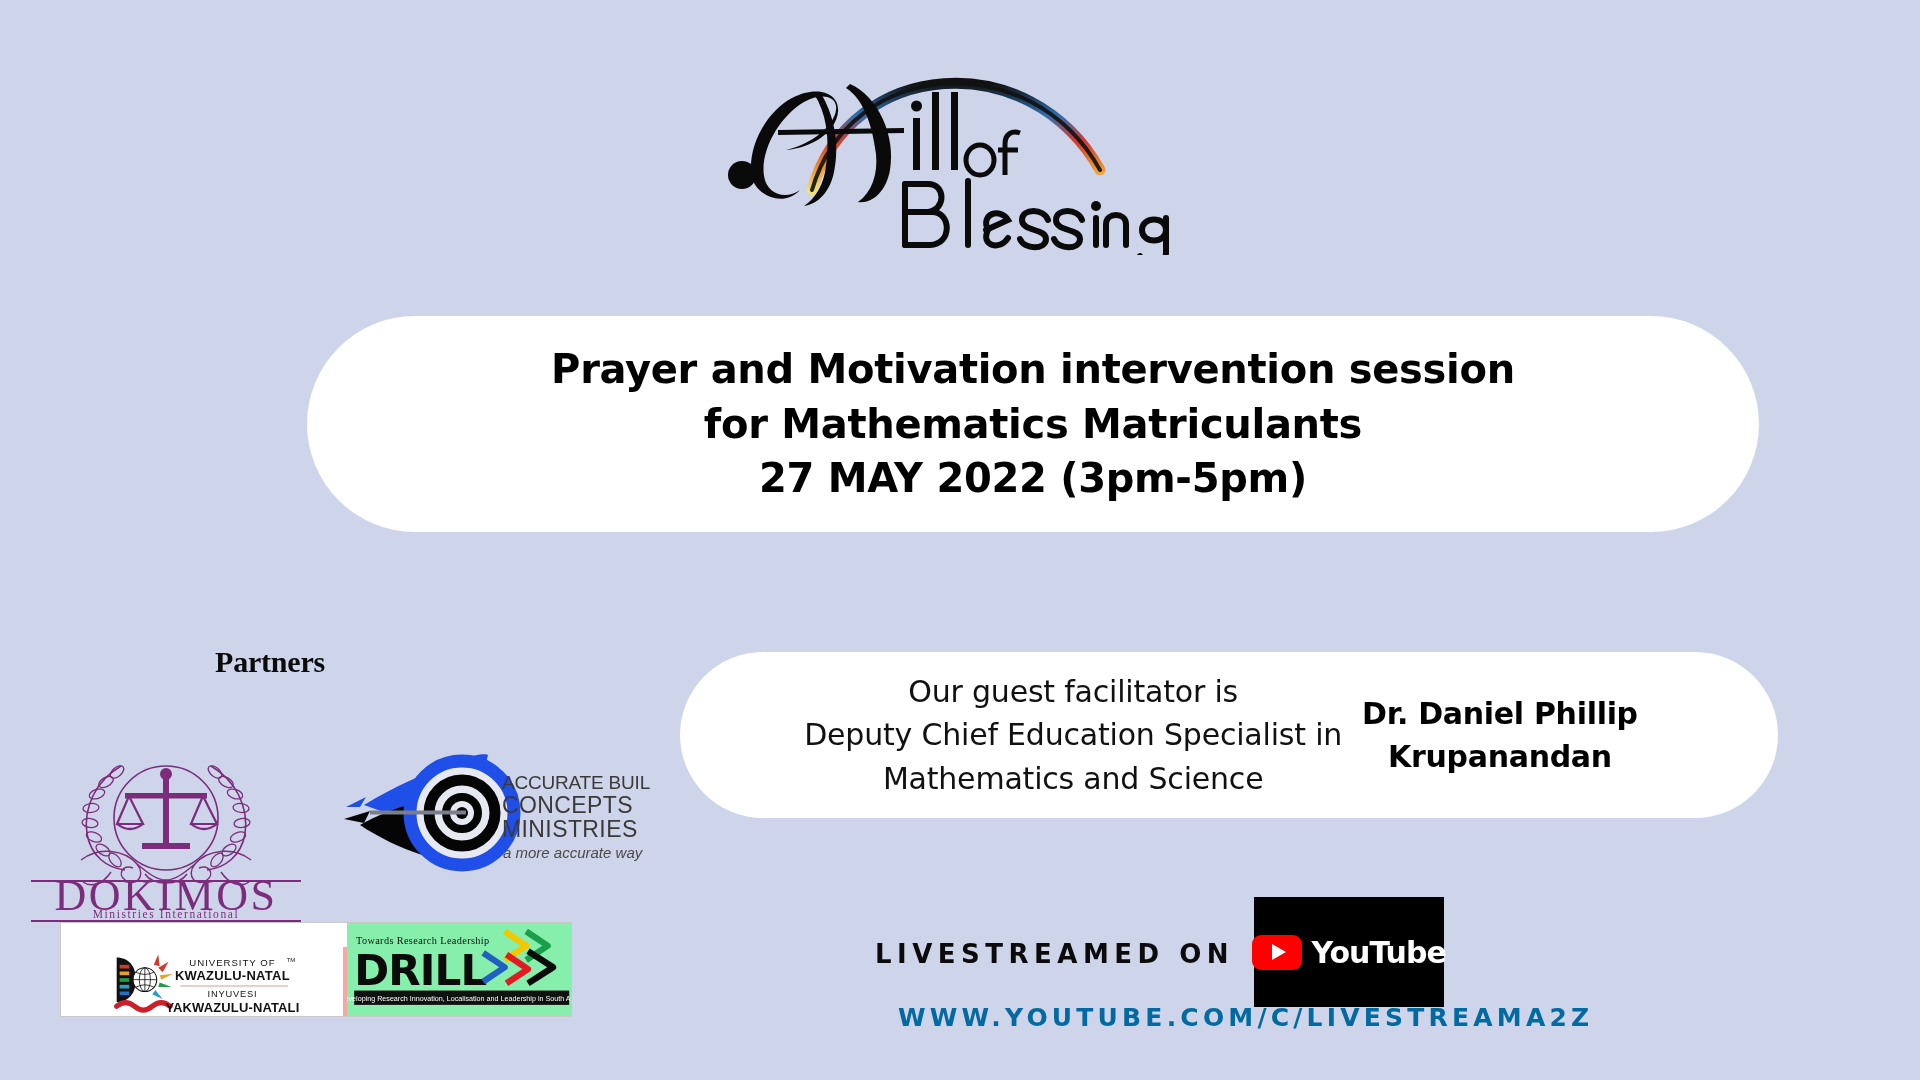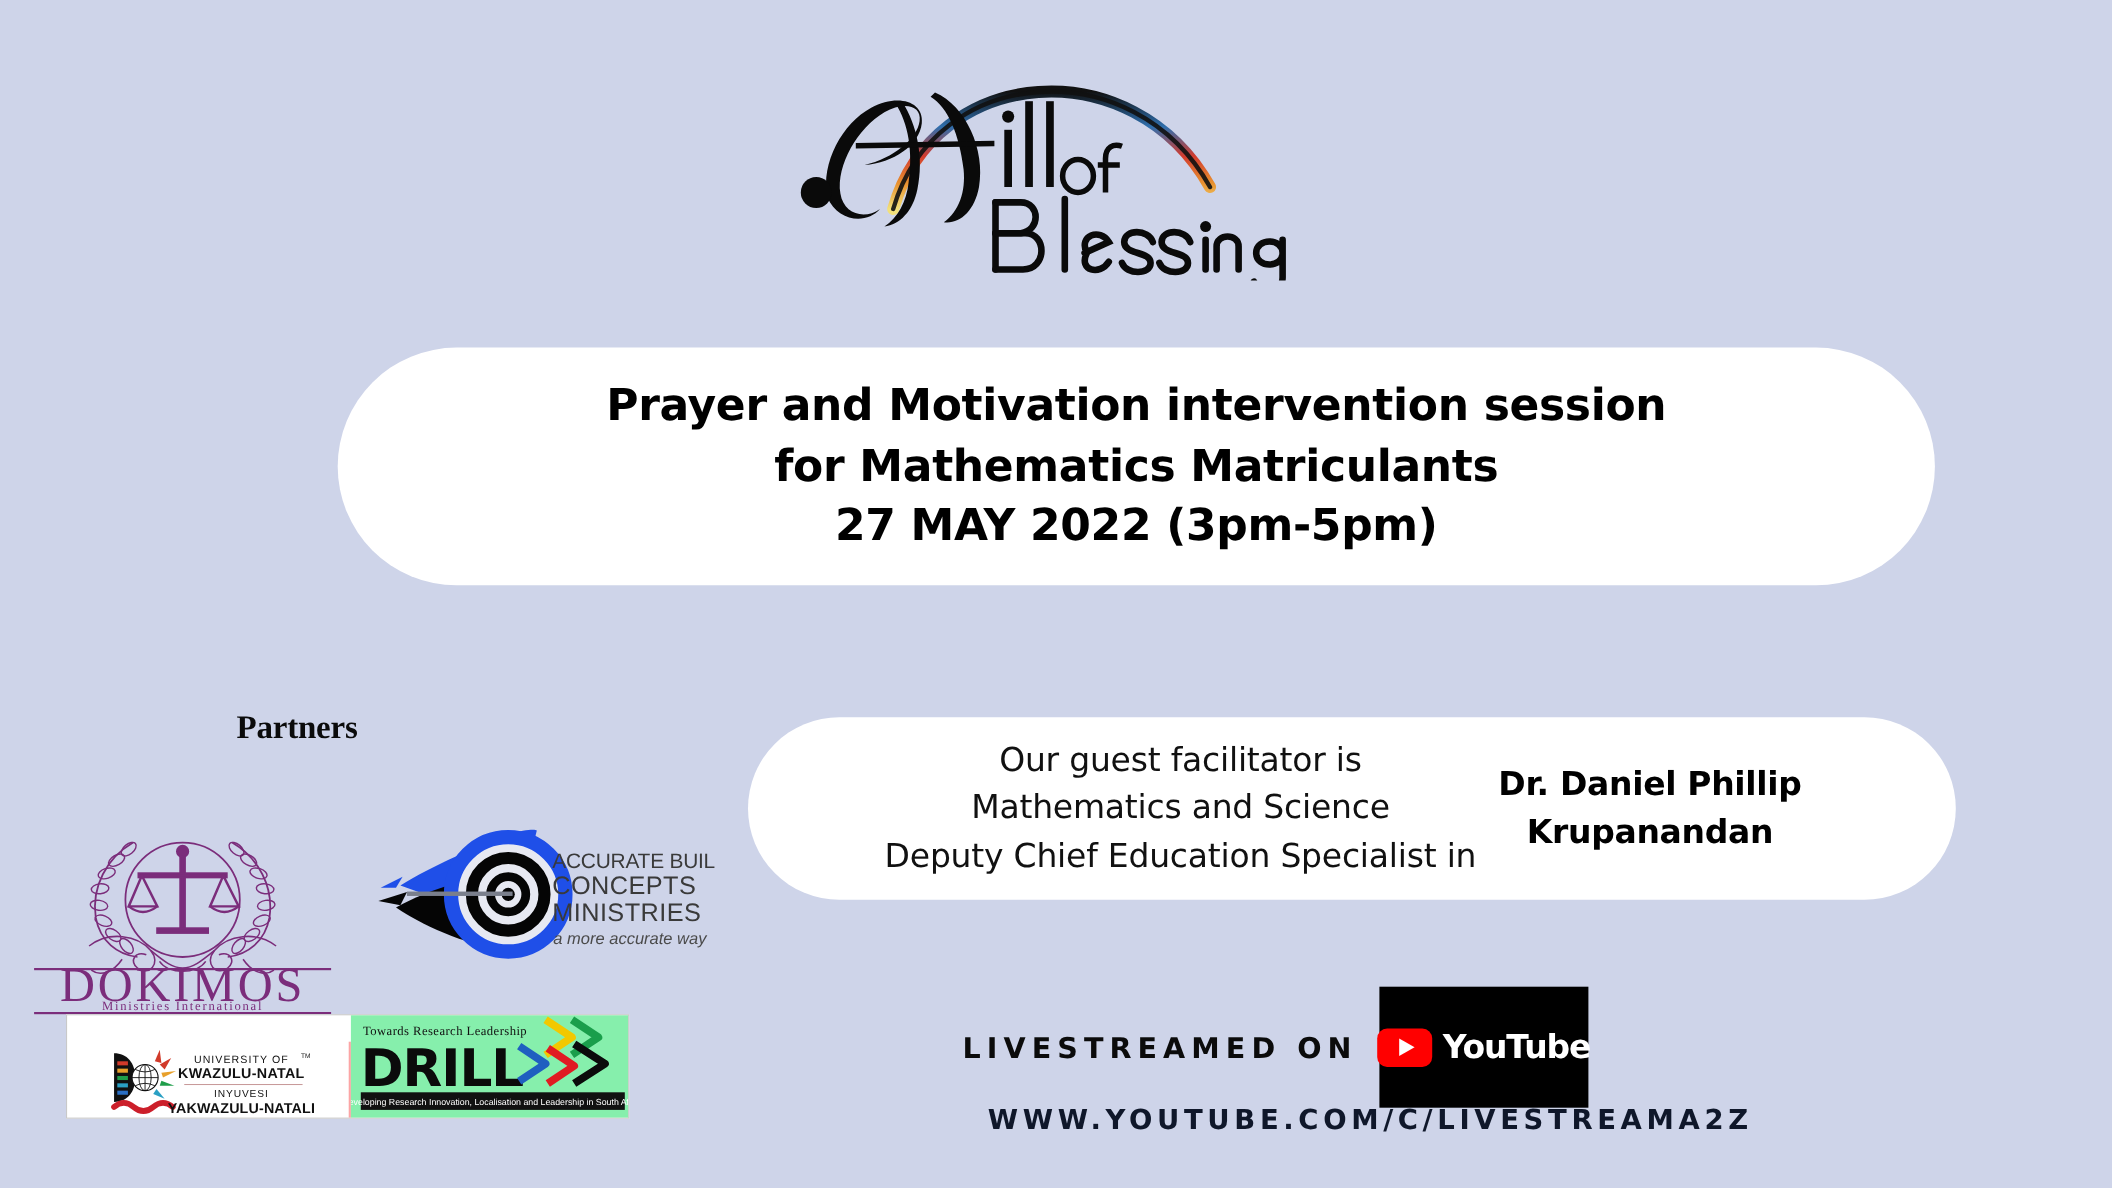--- a/index.html
+++ b/index.html
@@ -48,21 +48,21 @@
   .dokimos svg{ width:100%; height:100%; display:block; }
 
   .abc-logo{ position:absolute; left:330px; top:745px; width:320px; height:135px; }
   .abc-logo svg{ width:100%; height:100%; display:block; }
 
   .ukzn-drill{
     position:absolute; left:60px; top:922px; width:512px; height:95px;
     background:#ffffff; border:1px solid #c9c9c9;
     display:flex; align-items:stretch;
   }
-  .ukzn-half{ width:258px; border-right:2px solid #fca5a5; position:relative;margin-top:24px; }
+  .ukzn-half{ width:286px; border-right:4px solid #fca5a5; position:relative;margin-top:24px; }
   .drill-half{ flex:1; position:relative; background:#86efac; }
   .ukzn-half svg, .drill-half svg{ width:100%; height:100%; display:block; }
 
   
   .facilitator-card{
     position:absolute; left:680px; top:652px; width:1098px; height:166px;
     background:#ffffff; border-radius:83px;
     display:flex; align-items:center; justify-content:center;
     padding:0 26px 0 10px;
   }
@@ -106,21 +106,21 @@
     border-top:8px solid transparent; border-bottom:8px solid transparent;
     margin-left:3px;
   }
   .yt-word{
     color:#fff; font-family:"DejaVu Sans", sans-serif;
     font-weight:bold; font-size:30px; letter-spacing:-1px;
   }
   .yt-url{
     position:absolute; left:898px; top:1003px;
     font-family:"DejaVu Sans", sans-serif;
-    font-weight:bold; font-size:25px; color:#0f172a;
+    font-weight:bold; font-size:25px; color:#0369a1;
     letter-spacing:4.2px;
   }
 </style>
 </head>
 <body>
 
 <div class="poster">
 
   <div class="logo-block">
     <svg class="logo-svg" viewBox="0 0 520 215" xmlns="http://www.w3.org/2000/svg">
@@ -318,22 +318,22 @@
         </g>
         <rect x="8" y="70" width="240" height="16" fill="#111"></rect>
         <text x="128" y="81.5" text-anchor="middle" fill="#fff" font-family="Liberation Sans, sans-serif" font-size="8">Developing Research Innovation, Localisation and Leadership in South Africa</text>
       </svg>
     </div>
   </div>
 
   <div class="facilitator-card">
     <div class="fac-left">
       <div>Our guest facilitator is</div>
+      <div>Deputy Chief Education Specialist in</div>
       <div>Mathematics and Science</div>
-      <div>Deputy Chief Education Specialist in</div>
     </div>
     <div class="fac-right">
       <div>Dr. Daniel Phillip</div>
       <div>Krupanandan</div>
     </div>
   </div>
 
   <div class="livestream-row">
     <div class="livestream-text">LIVESTREAMED ON</div>
     <div class="yt-box">

